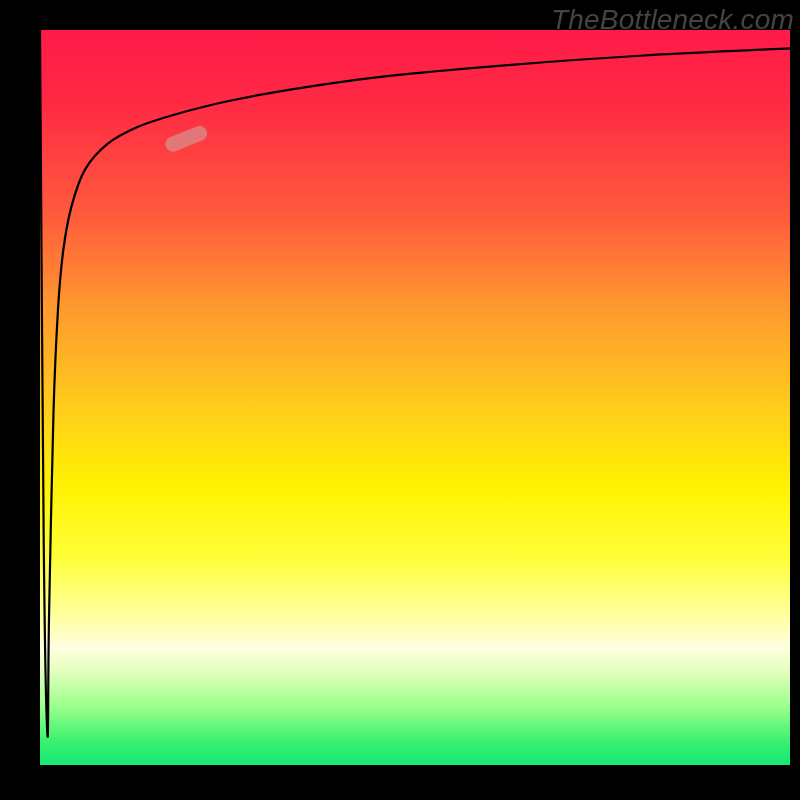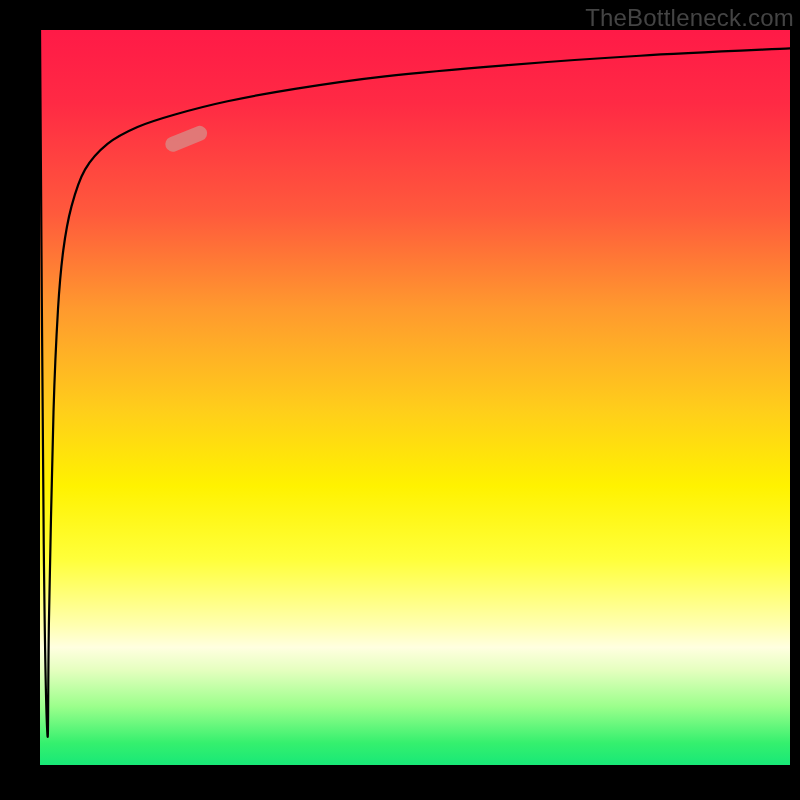--- a/index.html
+++ b/index.html
@@ -14,25 +14,26 @@
   .outer-frame {
     position: relative;
     width: 800px;
     height: 800px;
     background: #000000;
   }
   .watermark {
     position: absolute;
     top: 4px;
     right: 6px;
-    font-size: 24px;
+    font-size: 28px;
     font-weight: 500;
     color: #444444;
     letter-spacing: 0.2px;
     z-index: 20;
+    font-style: italic;
   }
   .plot-area {
     position: absolute;
     background: linear-gradient(
       to bottom,
       #ff1a47 0%,
       #ff2a44 10%,
       #ff5a3c 25%,
       #ff9a2e 38%,
       #ffcf1a 52%,

